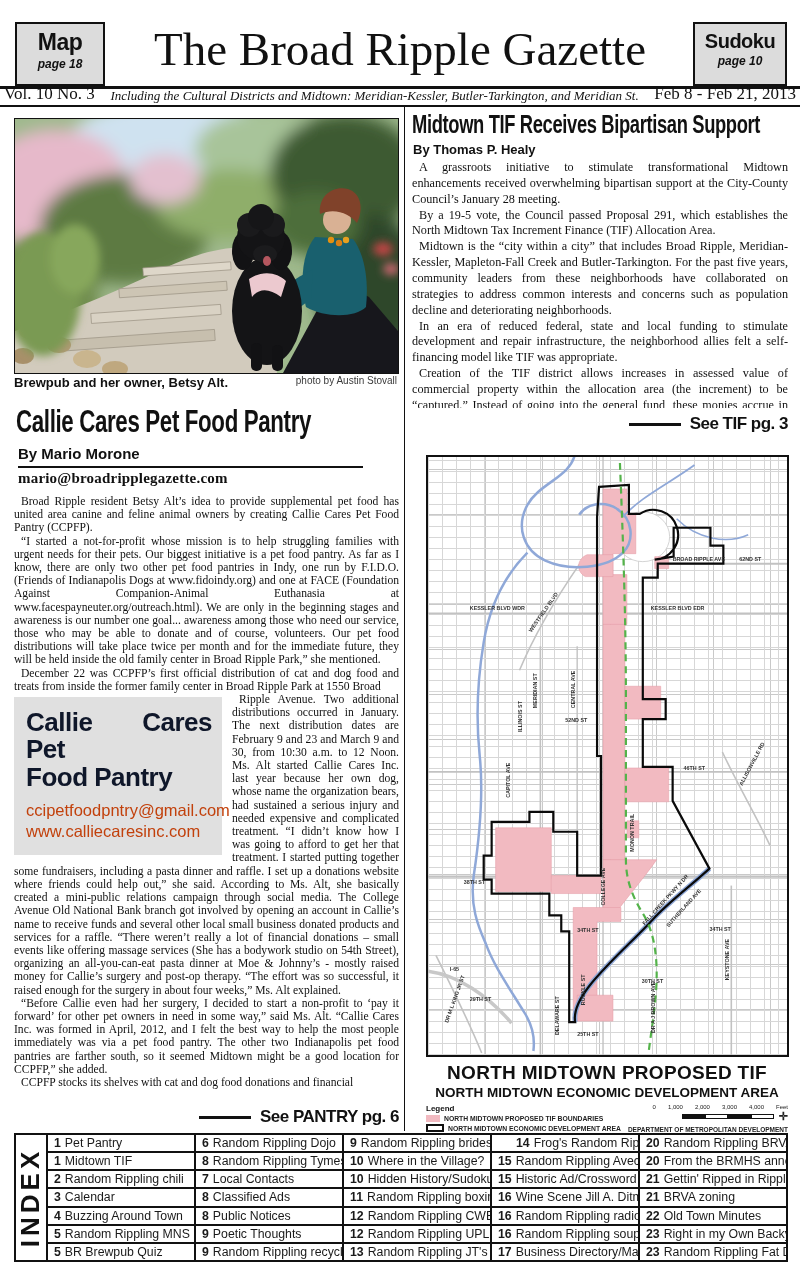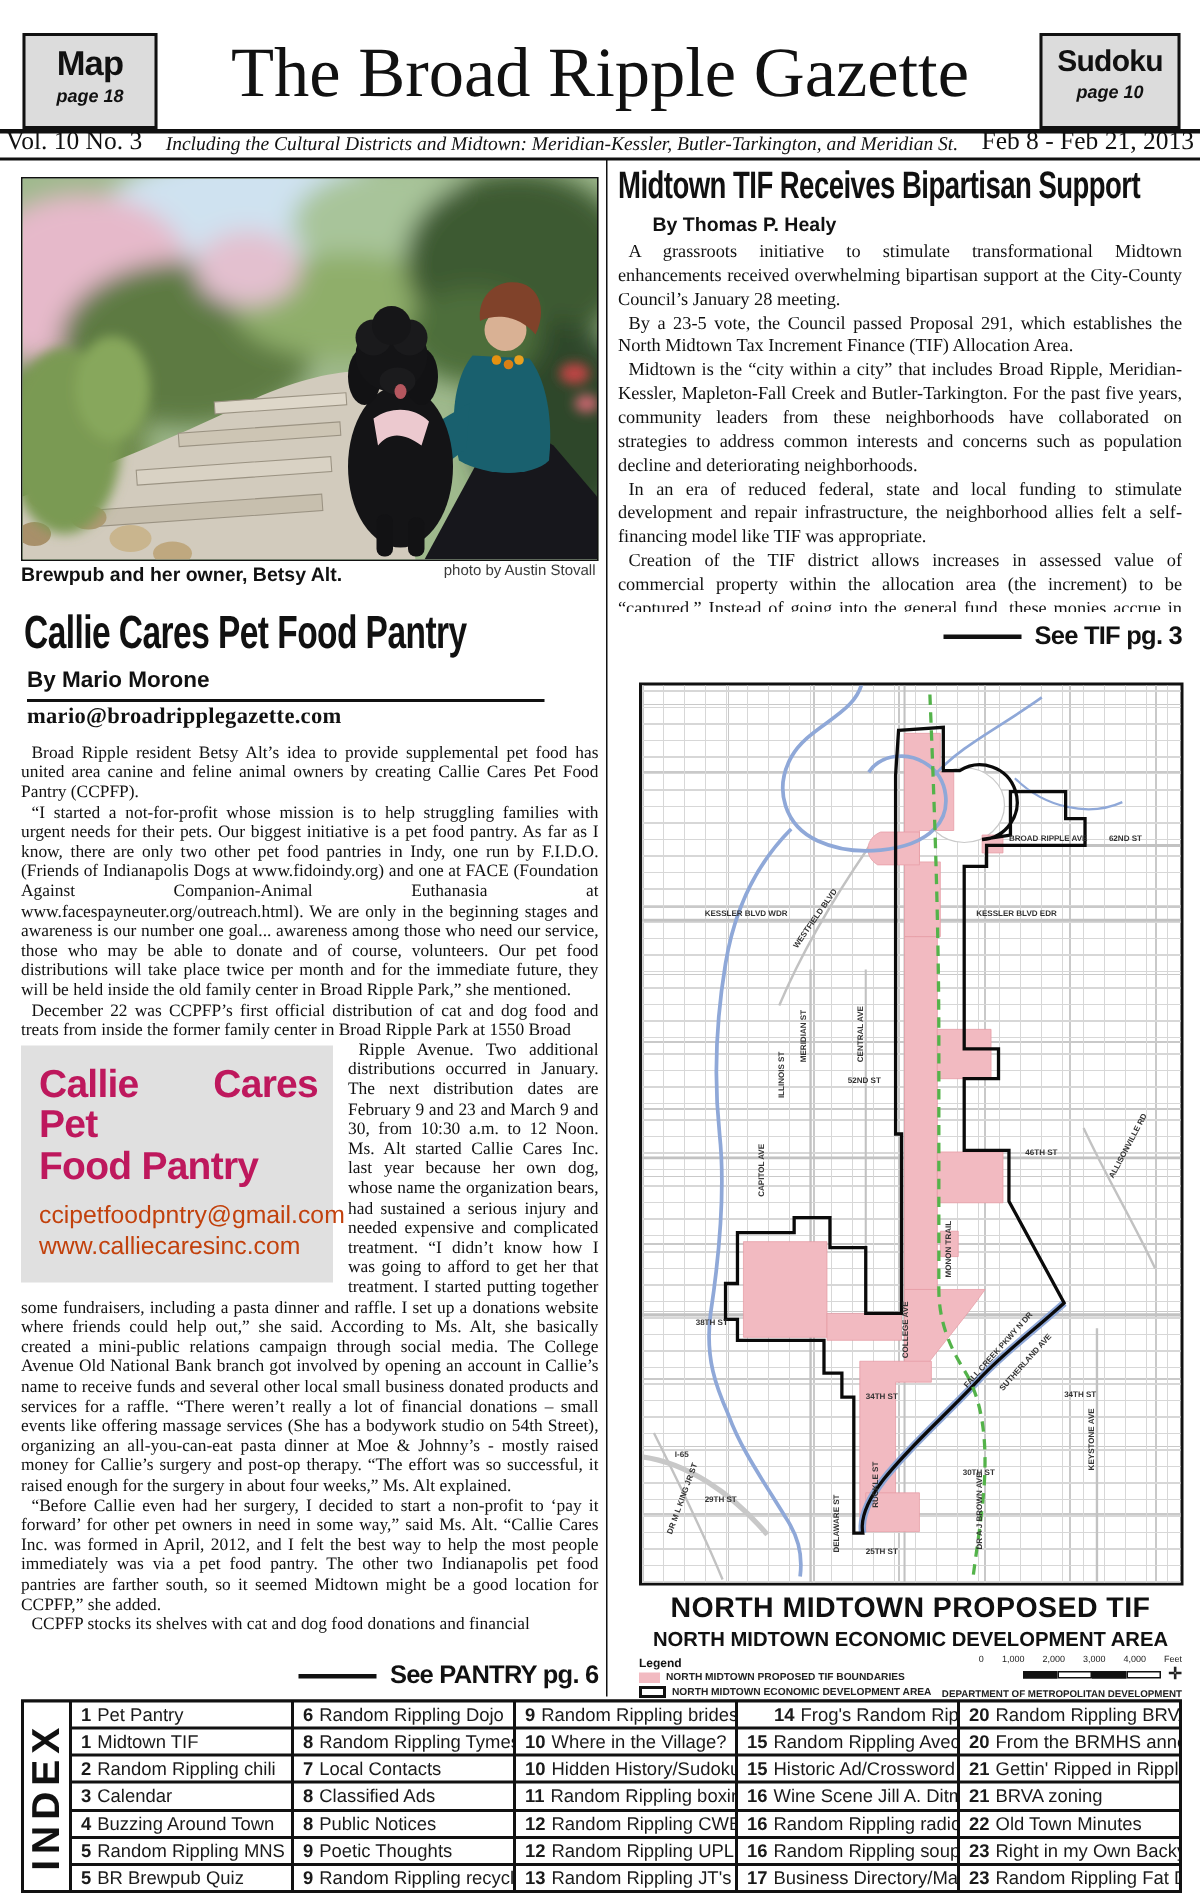--- a/index.html
+++ b/index.html
@@ -38,28 +38,28 @@
   .headline{transform:scaleX(0.72);transform-origin:0 50%;white-space:nowrap;}
   .l-headline{position:absolute;top:292px;left:2px;font-size:31px;}
   .l-byline{position:absolute;top:333px;left:4px;width:345px;border-bottom:2px solid #111;
             font-family:"Liberation Sans",sans-serif;font-weight:700;font-size:15px;padding-bottom:4px;}
   .l-email{position:absolute;top:358px;left:4px;font-weight:700;font-size:15px;letter-spacing:0.2px;}
   .l-body{position:absolute;top:383px;left:0;width:385px;height:608px;overflow:hidden;
           font-size:11.6px;line-height:1.14;text-align:justify;}
   .l-body p,.r-body p{margin:0;text-indent:7px;}
   .adbox{float:left;width:186px;background:#e0e0e0;padding:12px 10px 12px 12px;margin:4px 10px 3px 0;}
   .adbox .ad-title{font-family:"Liberation Sans",sans-serif;font-weight:700;font-size:26px;
-                   line-height:1.05;color:#be185d;letter-spacing:-0.5px;}
+                   line-height:1.05;color:#0f172a;letter-spacing:-0.5px;}
   .adbox .ad-contact{font-family:"Liberation Sans",sans-serif;font-size:16.5px;color:#c2410c;margin-top:9px;line-height:1.3;}
   .see-ref{position:absolute;right:0;text-align:right;font-size:17px;}
   .see-ref .dash{display:inline-block;width:52px;border-top:3px solid #111;vertical-align:middle;margin-right:9px;}
   .l-see{top:995px;}
 
   .r-headline{position:absolute;top:0px;left:0px;font-size:25.5px;}
-  .r-byline{position:absolute;top:32px;left:1px;font-family:"Liberation Sans",sans-serif;font-weight:700;font-size:13px;margin-left:22px;}
+  .r-byline{position:absolute;top:32px;left:1px;font-family:"Liberation Sans",sans-serif;font-weight:700;font-size:13px;}
   .r-body{position:absolute;top:50px;left:0;width:376px;height:248px;overflow:hidden;
           font-size:12.2px;line-height:1.3;text-align:justify;}
   .r-see{top:304px;}
 
   
   .map-block{position:absolute;top:345px;left:14px;width:359px;height:598px;border:2px solid #111;background:#fff;}
   .map-canvas{position:absolute;inset:0;
      background-image:
        repeating-linear-gradient(90deg,#d7d7d7 0 1px,transparent 1px 14px),
        repeating-linear-gradient(0deg,#d7d7d7 0 1px,transparent 1px 11px),
@@ -224,21 +224,21 @@
     <div class="see-ref cond l-see">
       <span class="dash"></span><span>See PANTRY pg. 6</span>
     </div>
   </div>
 
   <div class="rightcol">
     <div class="cond headline r-headline">Midtown TIF Receives Bipartisan Support</div>
     <div class="r-byline">By Thomas P. Healy</div>
     <div class="r-body">
       <p>A grassroots initiative to stimulate transformational Midtown enhancements received overwhelming bipartisan support at the City-County Council’s January 28 meeting.</p>
-      <p>By a 23-5 vote, the Council passed Proposal 291, which establishes the North Midtown Tax Increment Finance (TIF) Allocation Area.</p>
+      <p>By a 19-5 vote, the Council passed Proposal 291, which establishes the North Midtown Tax Increment Finance (TIF) Allocation Area.</p>
       <p>Midtown is the “city within a city” that includes Broad Ripple, Meridian-Kessler, Mapleton-Fall Creek and Butler-Tarkington. For the past five years, community leaders from these neighborhoods have collaborated on strategies to address common interests and concerns such as population decline and deteriorating neighborhoods.</p>
       <p>In an era of reduced federal, state and local funding to stimulate development and repair infrastructure, the neighborhood allies felt a self-financing model like TIF was appropriate.</p>
       <p>Creation of the TIF district allows increases in assessed value of commercial property within the allocation area (the increment) to be “captured.” Instead of going into the general fund, these monies accrue in the TIF coffers for use in retiring a bond issued to fund improvements in the area.</p>
 
     </div>
     <div class="see-ref cond r-see">
       <span class="dash"></span><span>See TIF pg. 3</span>
     </div>
 
     <div class="map-block">

